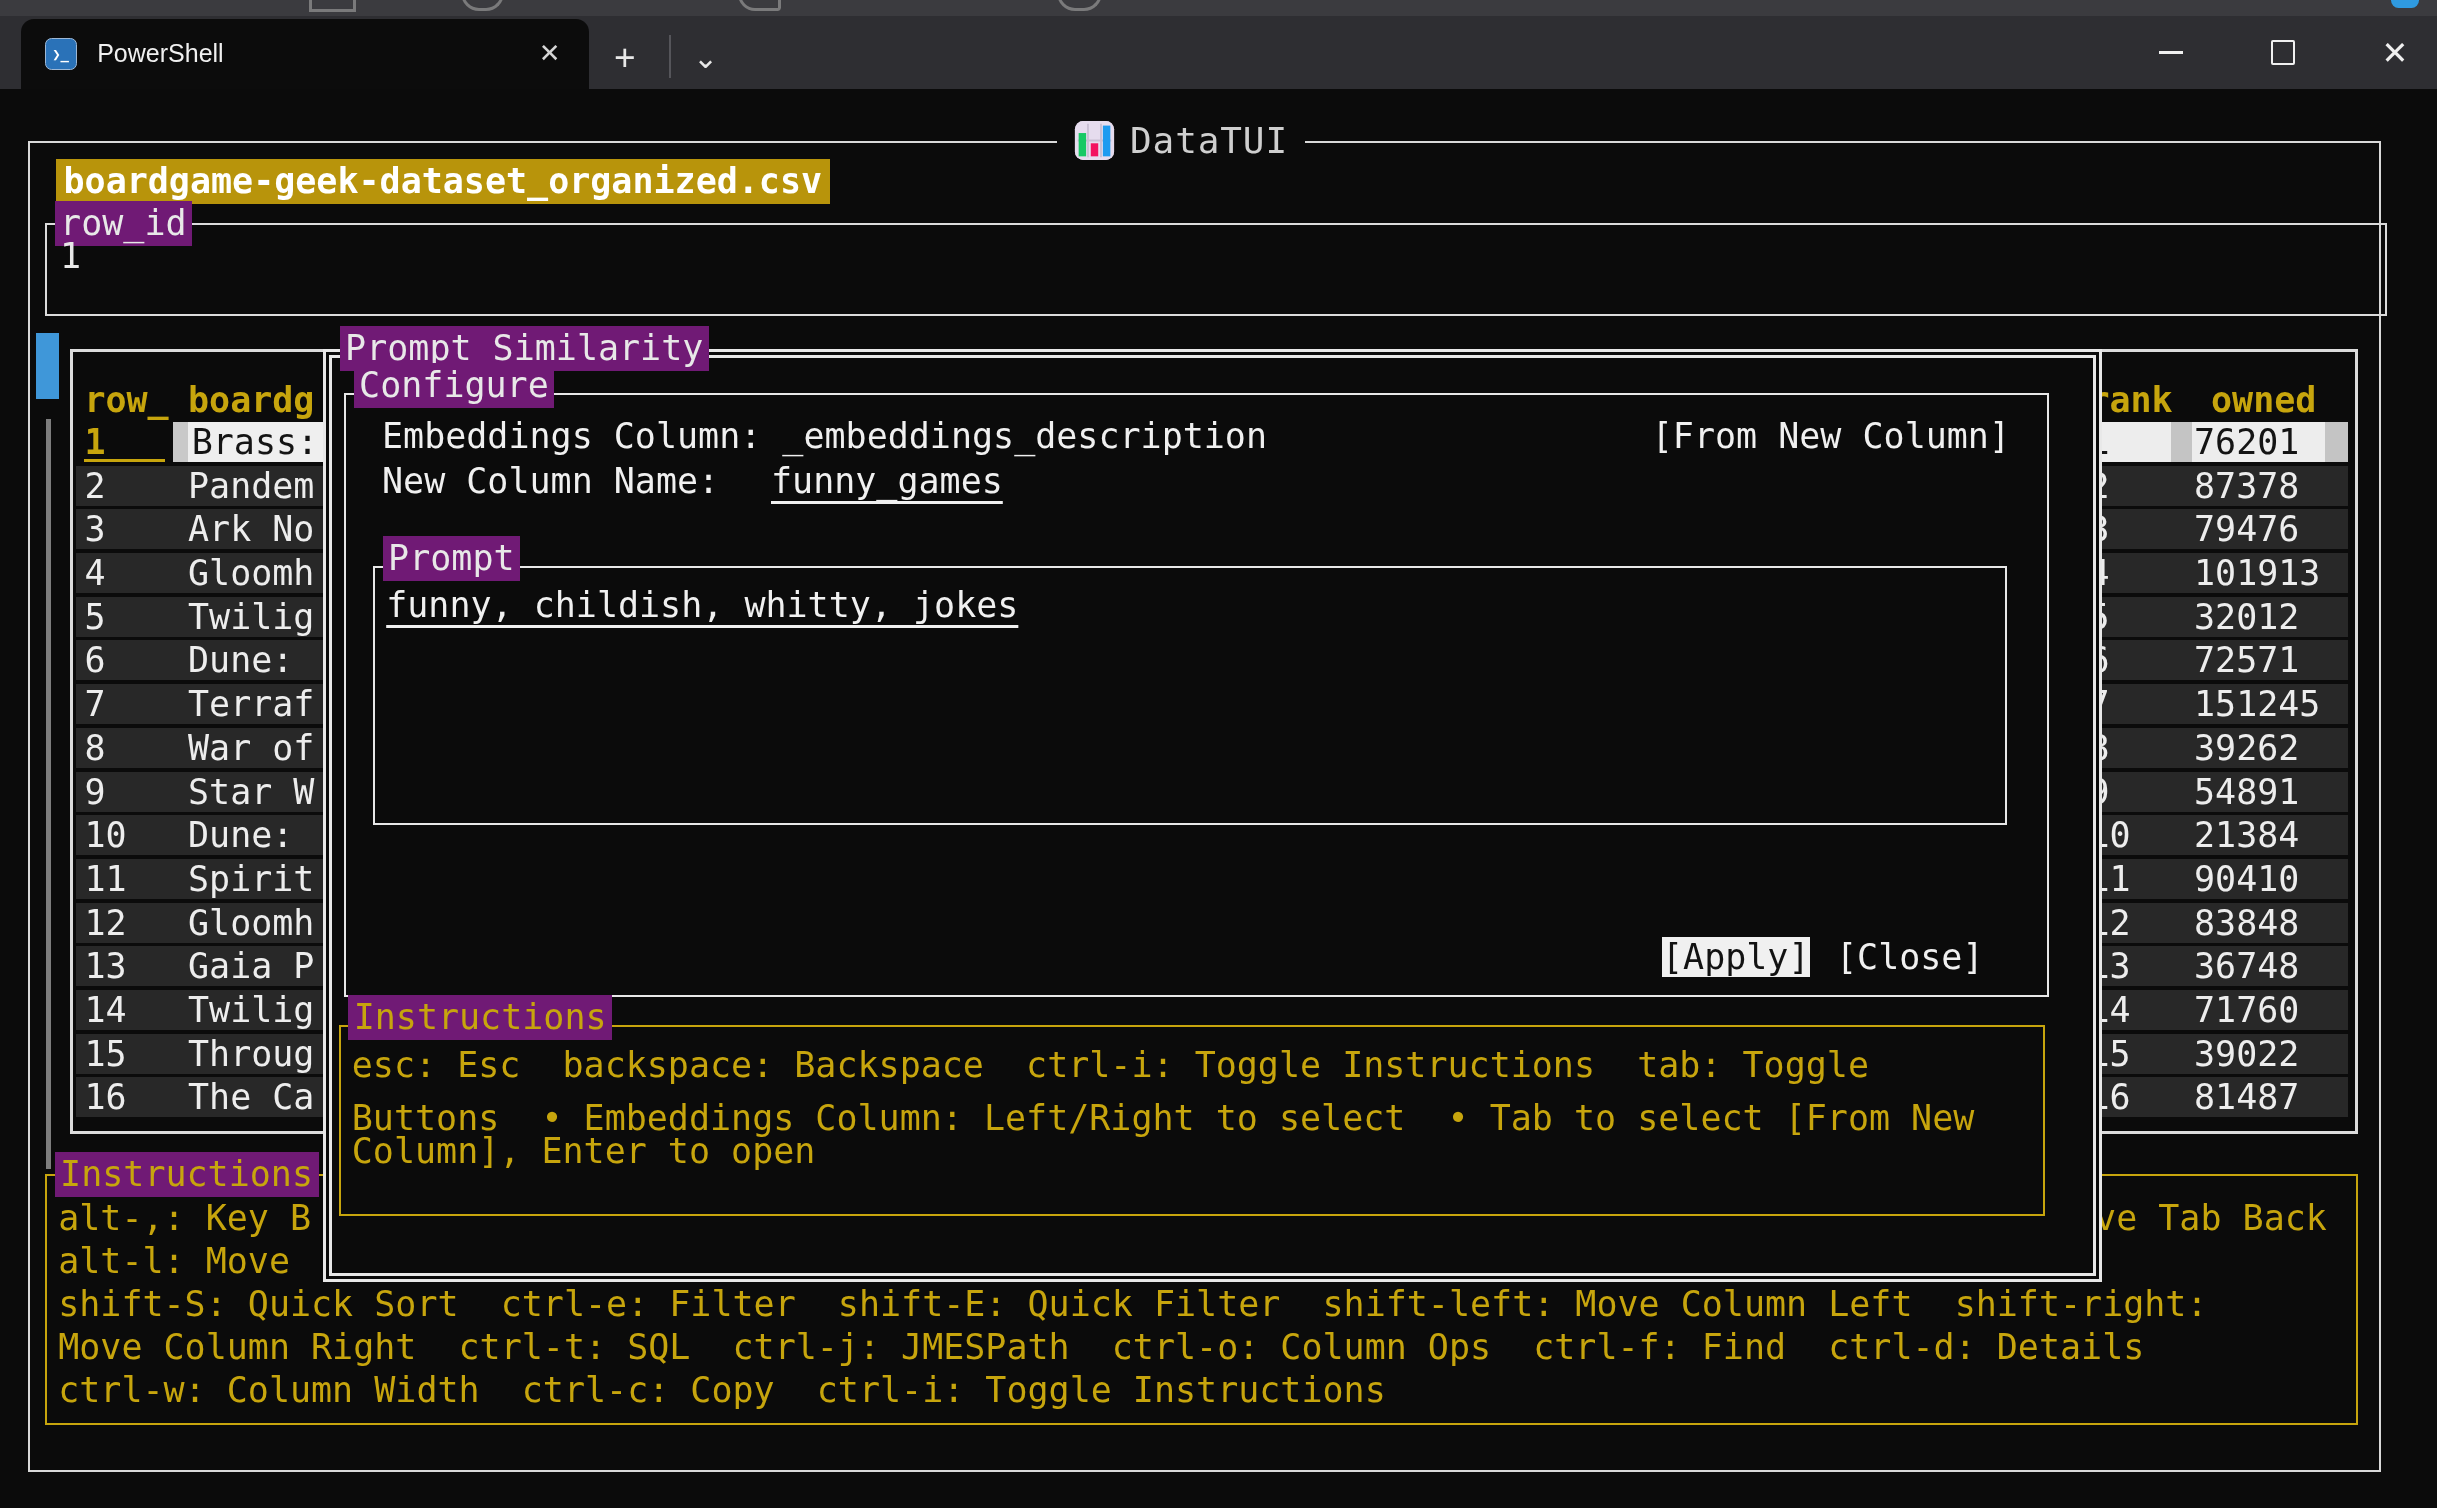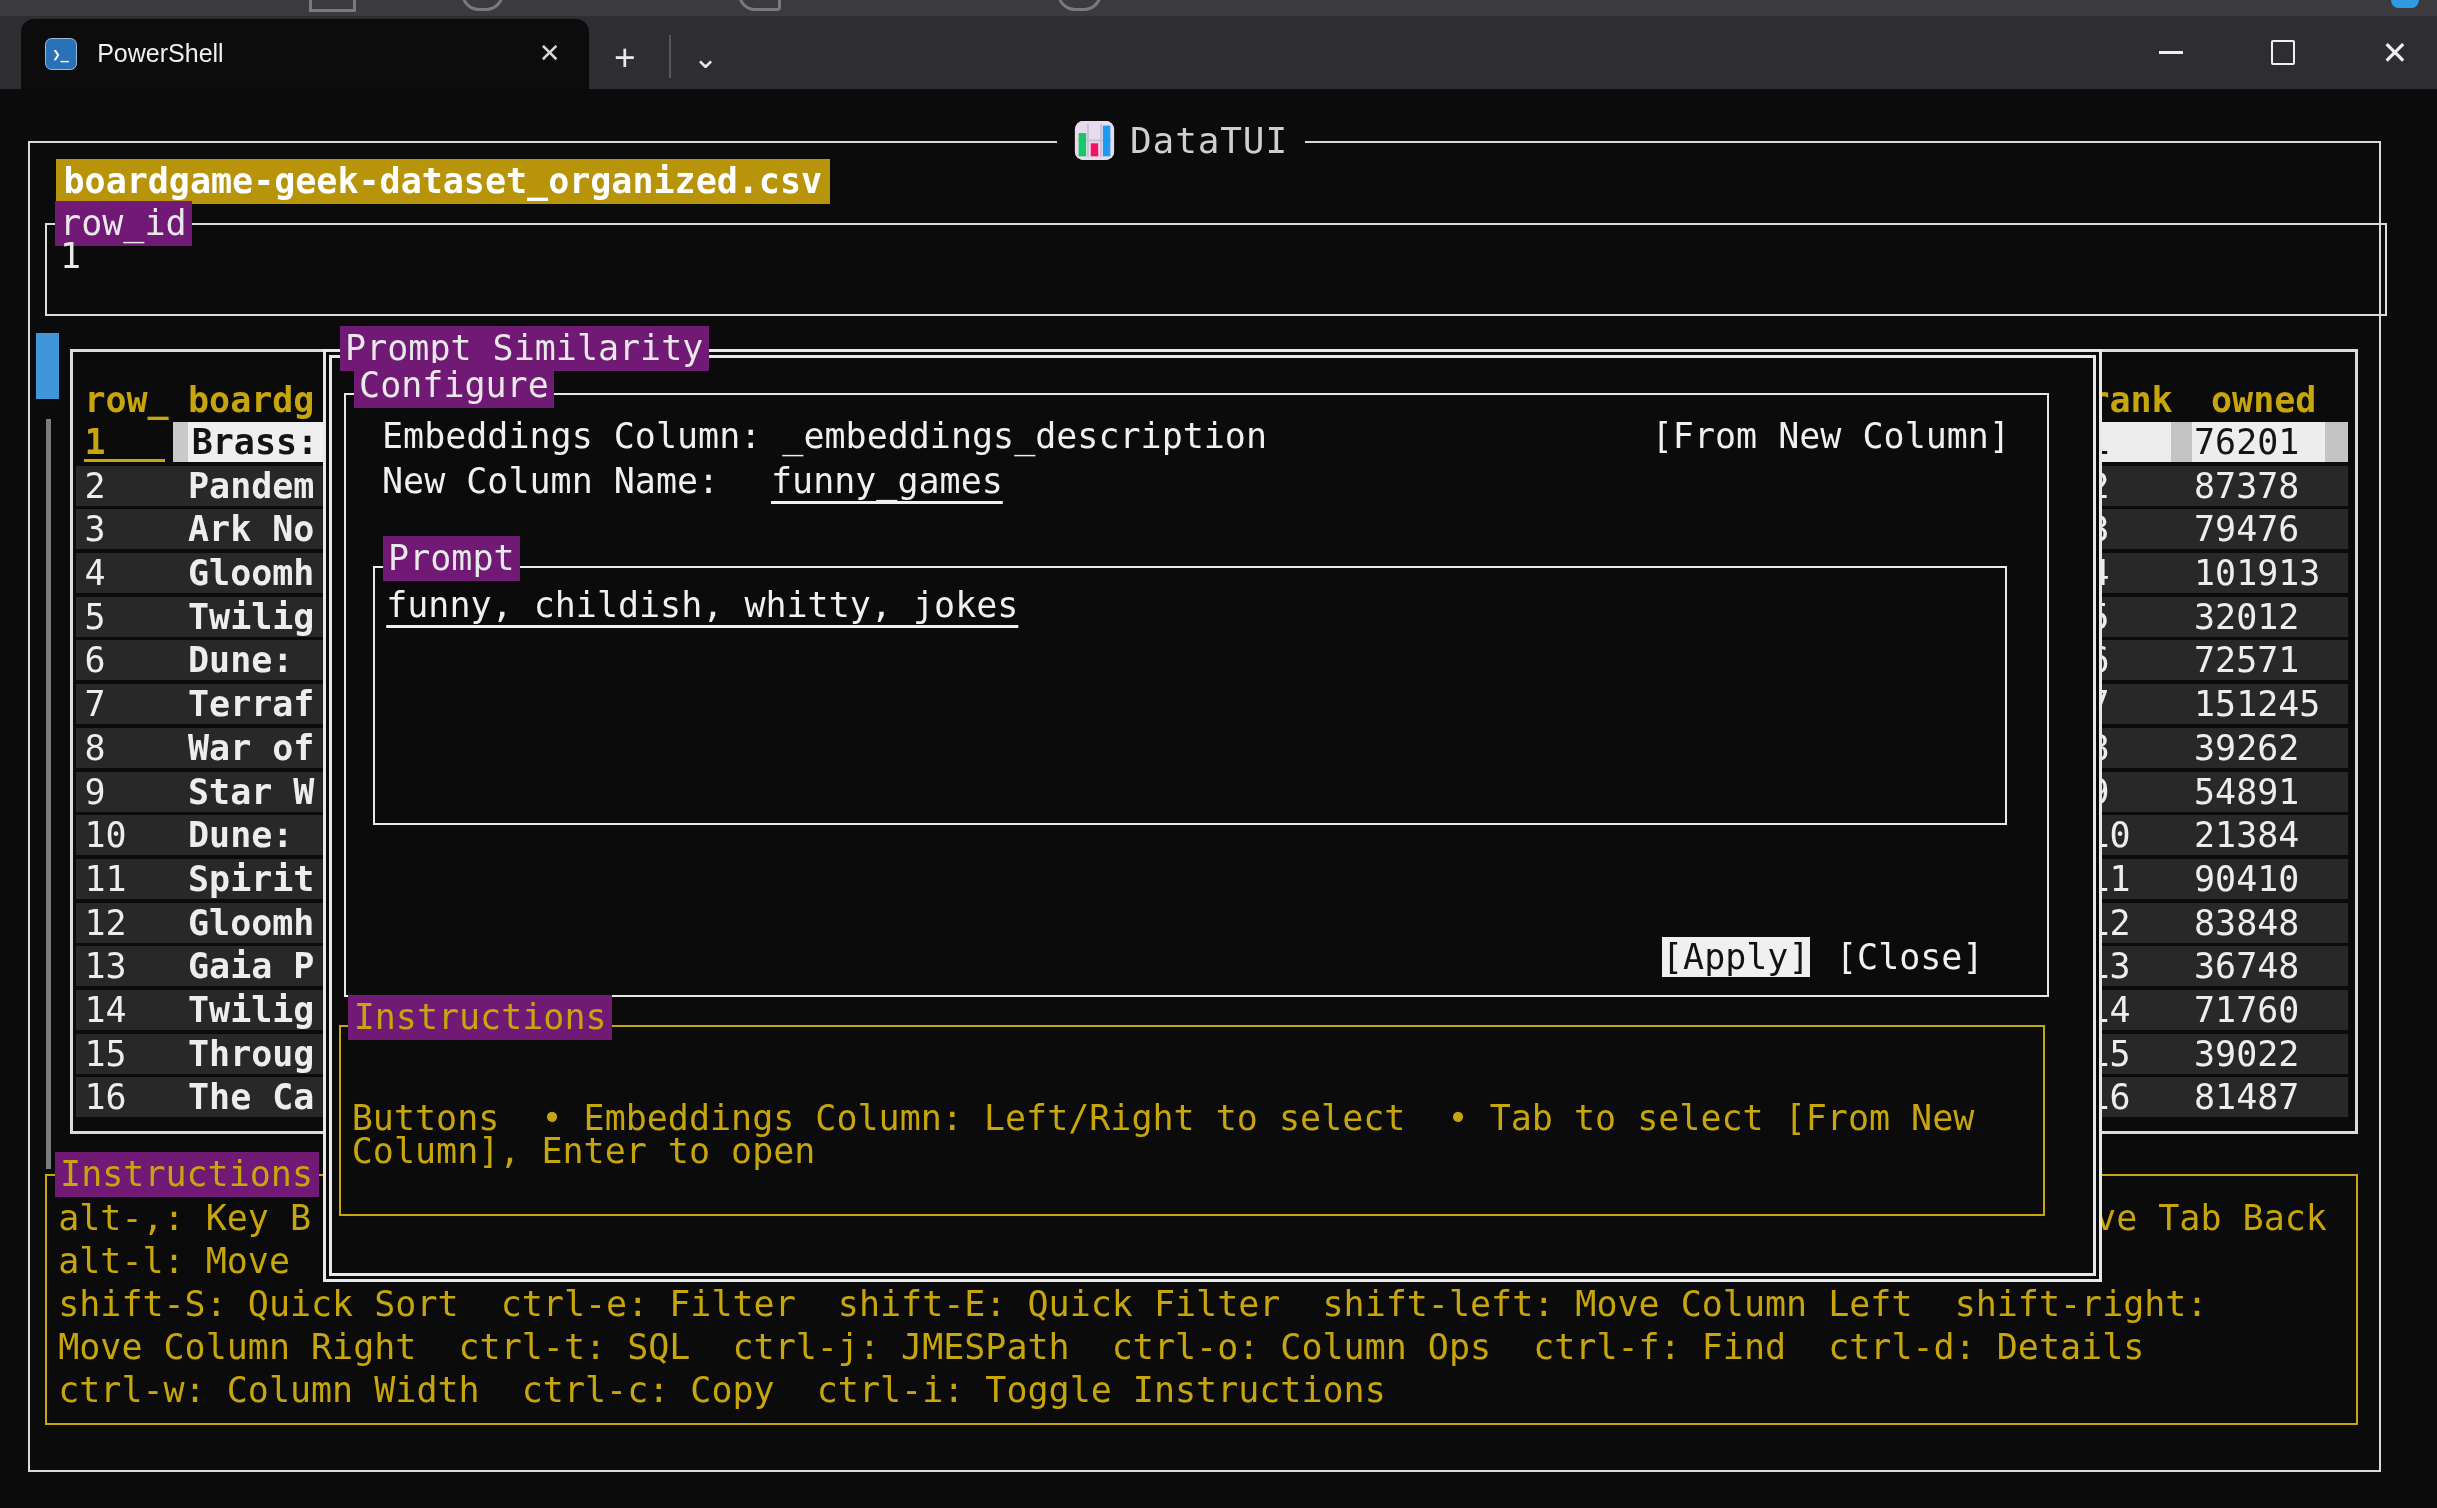--- a/index.html
+++ b/index.html
@@ -43,21 +43,21 @@
   
   .table-box{position:absolute;left:70px;top:349px;width:2282px;height:779px;border:3.7px solid #dcdcdc;z-index:1;}
   .pane{position:absolute;top:379px;height:750px;z-index:1;overflow:hidden;font-size:35px;}
   .pane-left{left:76px;width:248px;}
   .pane-right{left:2080px;width:268px;}
   .thead{height:43px;line-height:43px;color:#c7a50d;font-weight:bold;position:relative;}
   .thead .h1{margin-left:8.4px;} .thead .h2{position:absolute;top:0;}
   .pane-left .h2{left:112px;} .pane-right .h2{left:114px;margin-left:17px;}
   .trow{height:40px;line-height:40px;margin-bottom:3.7px;background:#282828;color:#ededed;position:relative;}
   .trow .num{margin-left:8.4px;} .trow .val{position:absolute;top:0;}
-  .pane-left .val{left:112px;font-weight:bold;} .pane-right .val{left:114px;}
+  .pane-left .val{left:112px;} .pane-right .val{left:114px;}
   .trow.sel-left{background:transparent;}
   .trow.sel-left .num{display:inline-block;width:81px;color:#c7a50d;font-weight:bold;
                       border-bottom:3.7px solid #c7a50d;height:37px;}
   .trow.sel-left .val{left:112px;right:0;background:#efefef;color:#141414;padding-left:3.7px;}
   .cursor-block{position:absolute;left:97px;top:0;width:16px;height:40px;background:#c9c9c9;}
   .trow.sel-right{background:#ededed;color:#141414;}
   .gray-seg{position:absolute;top:0;height:40px;background:#c4c4c4;}
   .gs1{left:91px;width:20.6px;} .gs2{left:245px;width:23.4px;}
   
   .scroll-thumb{position:absolute;left:36px;top:333px;width:23.4px;height:66px;background:#3f97d9;z-index:1;}
@@ -209,19 +209,20 @@
       <div class="cfg-line2-value">funny_games</div>
       <div class="prompt-box">
         <div class="chip">Prompt</div>
         <div class="prompt-value">funny, childish, whitty, jokes</div>
       </div>
       <div class="btn btn-apply">[Apply]</div>
       <div class="btn btn-close">[Close]</div>
     </div>
     <div class="modal-instr">
       <div class="chip chip-yellow">Instructions</div>
+      <div class="mod-il" style="top:17px">esc: Esc  backspace: Backspace  ctrl-i: Toggle Instructions  tab: Toggle</div>
       <div class="mod-il" style="top:70px">Buttons  • Embeddings Column: Left/Right to select  • Tab to select [From New</div>
       <div class="mod-il" style="top:103px">Column], Enter to open</div>
     </div>
   </div>
 
 </div>
 
 
 </body></html>

